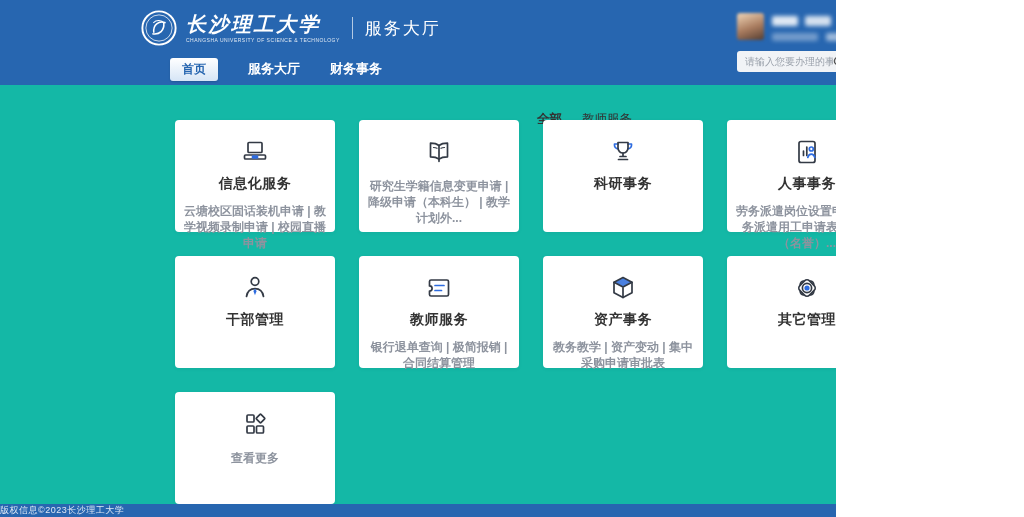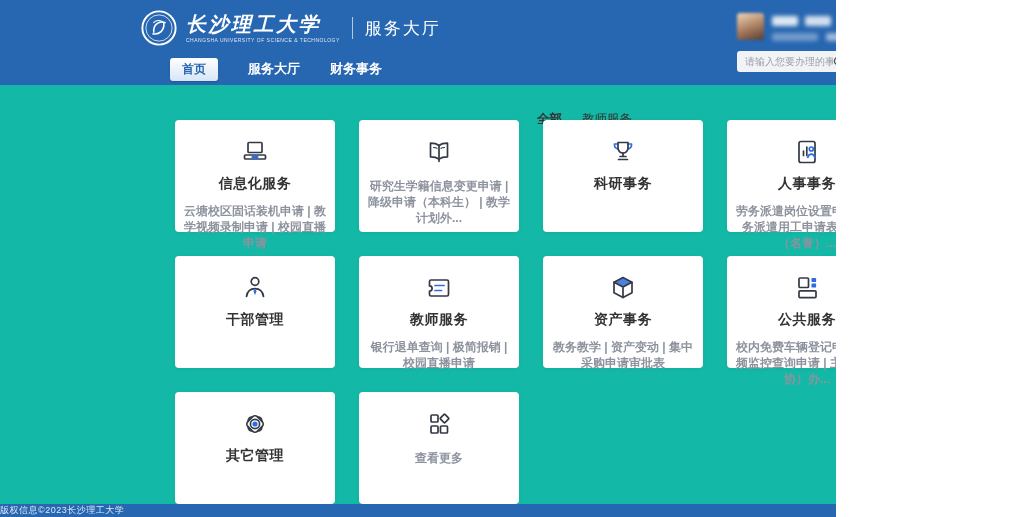--- a/index.html
+++ b/index.html
@@ -192,47 +192,35 @@
     </div>
 
     <div class="card">
       <div class="card-icon">
         <svg class="cicon" width="32" height="32" viewBox="0 0 32 32">
           <path d="M8 8h16a1.5 1.5 0 0 1 1.5 1.5v13A1.5 1.5 0 0 1 24 24H8a1.5 1.5 0 0 1-1.5-1.5v-3.4a2.6 2.6 0 0 0 0-5.2V9.5A1.5 1.5 0 0 1 8 8z"></path>
           <path d="M12 13.5h9M12 18.5h6.5" stroke="#2e6ce0"></path>
         </svg>
       </div>
       <div class="card-title">教师服务</div>
-      <div class="card-desc">银行退单查询 | 极简报销 | 校园直播申请</div>
+      <div class="card-desc">银行退单查询 | 极简报销 | 合同结算管理</div>
     </div>
 
     <div class="card">
       <div class="card-icon">
         <svg class="cicon" width="32" height="32" viewBox="0 0 32 32">
           <path d="M16 5.5 25 10.3 16 15.1 7 10.3z" fill="#4a80e0" stroke="none"></path>
           <path d="M16 5.5l9 4.8v10.4L16 25.5l-9-4.8V10.3z"></path>
           <path d="M7 10.3 16 15.1 25 10.3M16 15.1v10.4"></path>
         </svg>
       </div>
       <div class="card-title">资产事务</div>
       <div class="card-desc">教务教学 | 资产变动 | 集中采购申请审批表</div>
     </div>
 
-    <div class="card">
-      <div class="card-icon">
-        <svg class="cicon" width="32" height="32" viewBox="0 0 32 32">
-          <rect x="8" y="6" width="9.5" height="9.5" rx="1"></rect>
-          <rect x="20.5" y="6" width="4.6" height="4" rx="0.5" fill="#2e6ce0" stroke="none"></rect>
-          <rect x="20.5" y="11.5" width="4.6" height="4" rx="0.5" fill="#2e6ce0" stroke="none"></rect>
-          <rect x="8" y="18.8" width="17" height="6.8" rx="1"></rect>
-        </svg>
-      </div>
-      <div class="card-title">公共服务</div>
-      <div class="card-desc">校内免费车辆登记申请 | 视频监控查询申请 | 主（承、协）办...</div>
-    </div>
 
     <div class="card">
       <div class="card-icon">
         <svg class="cicon" width="32" height="32" viewBox="0 0 32 32">
           <rect x="9.2" y="9.2" width="13.6" height="13.6" rx="3.5" fill="#fff"></rect>
           <rect x="9.2" y="9.2" width="13.6" height="13.6" rx="3.5" fill="#fff" transform="rotate(45 16 16)"></rect>
           <circle cx="16" cy="16" r="4.6" fill="#fff"></circle>
           <circle cx="16" cy="16" r="2.6" fill="#2e6ce0" stroke="none"></circle>
         </svg>
       </div>

